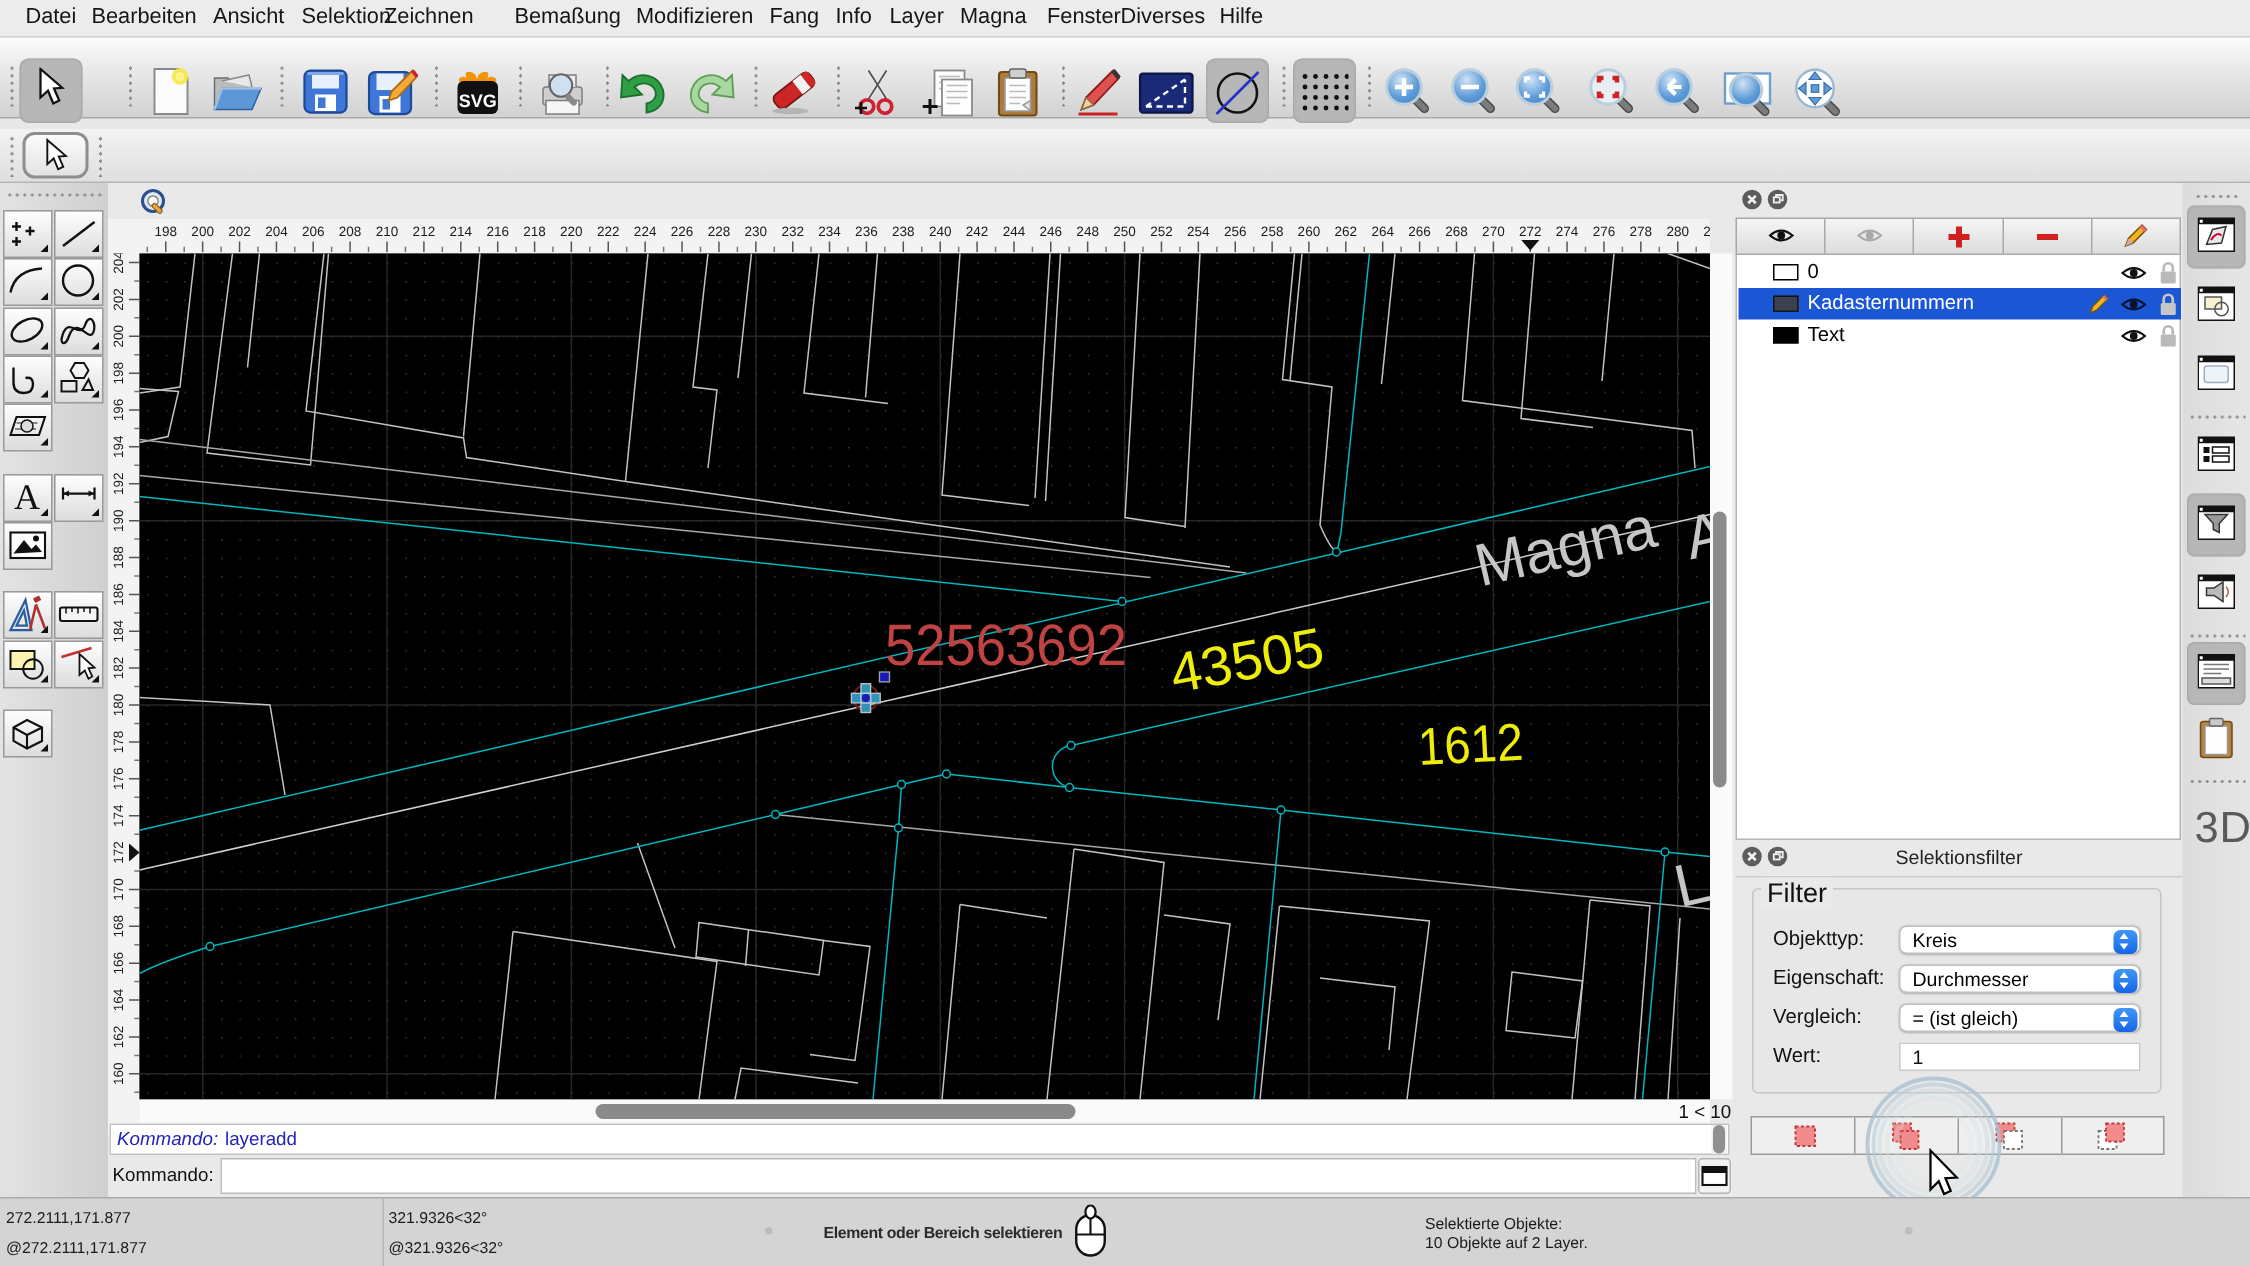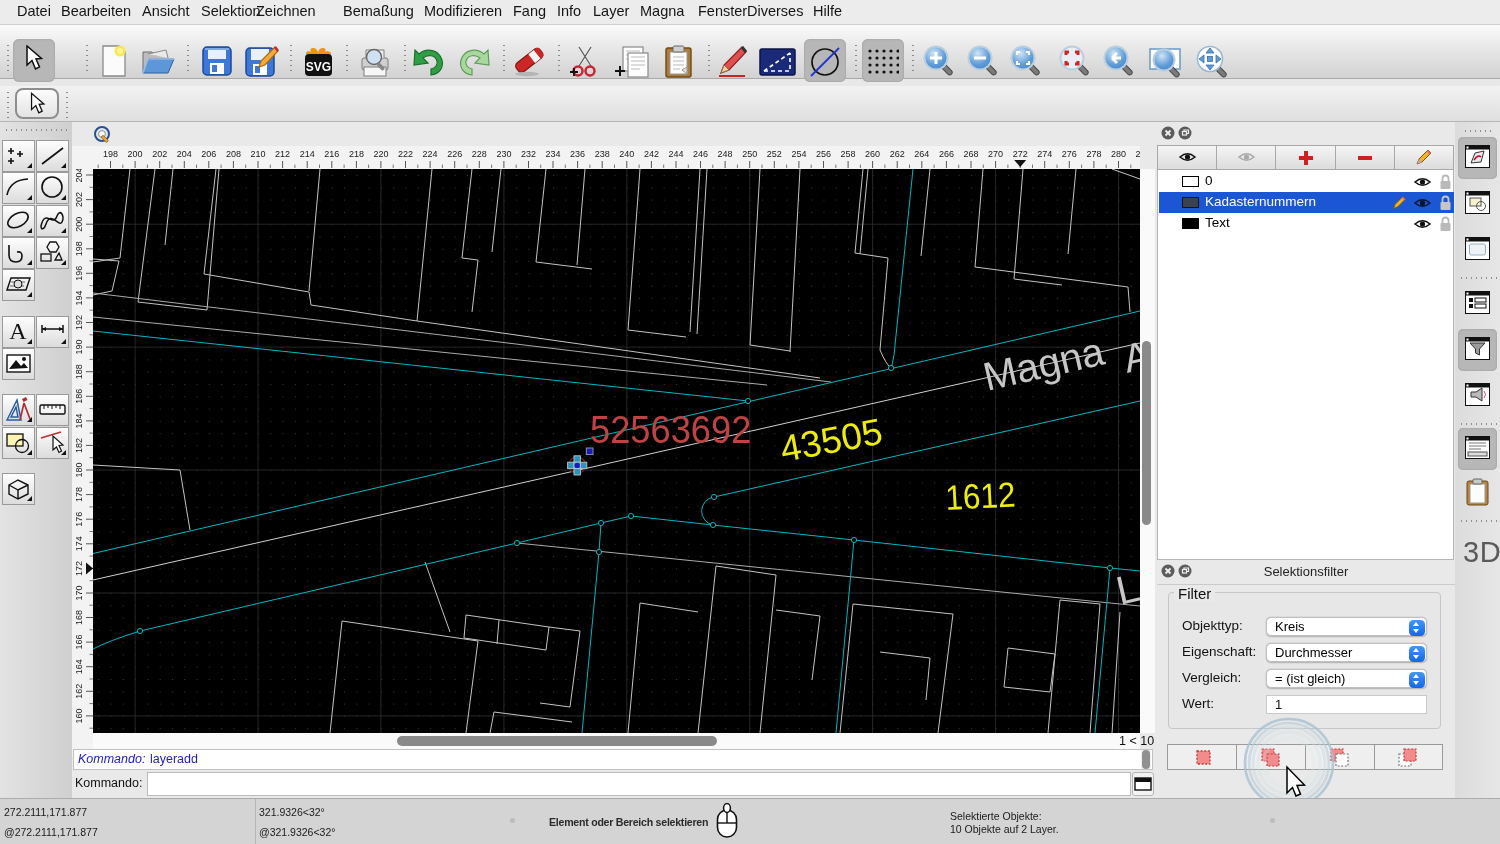--- a/index.html
+++ b/index.html
@@ -37,21 +37,21 @@
 #lp-title{position:absolute;left:0;top:3px;width:298px;height:20px;font-size:13px;color:#222;text-align:center}
 #lp-toolbar{position:absolute;left:0;top:23px;width:297px;height:25px;background:linear-gradient(#f5f5f5,#dcdcdc);border:1px solid #a8a8a8}
 #lp-toolbar .cell{position:absolute;top:0;height:23px;border-right:1px solid #a8a8a8}
 #lp-list{position:absolute;left:0;top:48px;width:297px;height:390px;background:#fff;border:1px solid #b5b5b5;border-top:none}
 .lrow{position:absolute;left:1px;width:295px;height:21px;font-size:13.5px;color:#000}
 .lrow.sel{background:#1b57d4;color:#fff}
 .swatch{position:absolute;left:23px;top:5px;width:17px;height:11px;border:1px solid #000}
 #filterpanel{position:absolute;left:1157px;top:560px;width:298px;height:238px;background:#e9e9e9;font-size:13.5px;color:#111}
 #fp-title{position:absolute;left:0;top:4px;width:298px;height:18px;font-size:13px;color:#222;text-align:center}
 #fp-group{position:absolute;left:11px;top:32px;width:273px;height:137px;border:1px solid #c6c6c6;border-radius:4px;background:#e7e7e7}
-#fp-grouplbl{position:absolute;left:17px;top:25px;background:#e9e9e9;padding:0 4px;font-size:15px;z-index:3}
+#fp-grouplbl{position:absolute;left:17px;top:25px;background:#e9e9e9;padding:0 4px;font-size:18px;z-index:3}
 .frow-lbl{position:absolute;left:25px}
 .fdrop{position:absolute;left:109px;width:161px;height:19px;background:#fff;border:0.5px solid #c0c0c0;border-radius:5px;box-shadow:0 0.5px 1.5px rgba(0,0,0,.25);font-size:13px;line-height:18px;padding-left:8px;color:#000}
 .fchev{position:absolute;right:1.5px;top:1.5px;width:16px;height:16px;background:linear-gradient(#4297f7,#1466e8);border-radius:4.5px}
 .fchev:before{content:"";position:absolute;left:4.5px;top:2.5px;width:0;height:0;border-left:3.5px solid transparent;border-right:3.5px solid transparent;border-bottom:4.5px solid #fff}
 .fchev:after{content:"";position:absolute;left:4.5px;bottom:2.5px;width:0;height:0;border-left:3.5px solid transparent;border-right:3.5px solid transparent;border-top:4.5px solid #fff}
 .finput{position:absolute;left:109px;width:161px;height:19px;background:#fff;border:1px solid #c9c9c9;font-size:13px;line-height:18px;padding-left:8px}
 #fp-btns{position:absolute;left:10px;top:184px;width:276px;height:26px;border:1px solid #9a9a9a;background:#efefef}
 #fp-btns .cell{position:absolute;top:0;height:24px;border-right:1px solid #9a9a9a}
 #rightstrip{position:absolute;left:1455px;top:122px;width:45px;height:722px;background:linear-gradient(90deg,#dcdcdc,#e6e6e6)}
 .rsbtn{position:absolute;left:3px;width:39px;height:42px;border-radius:5px}

